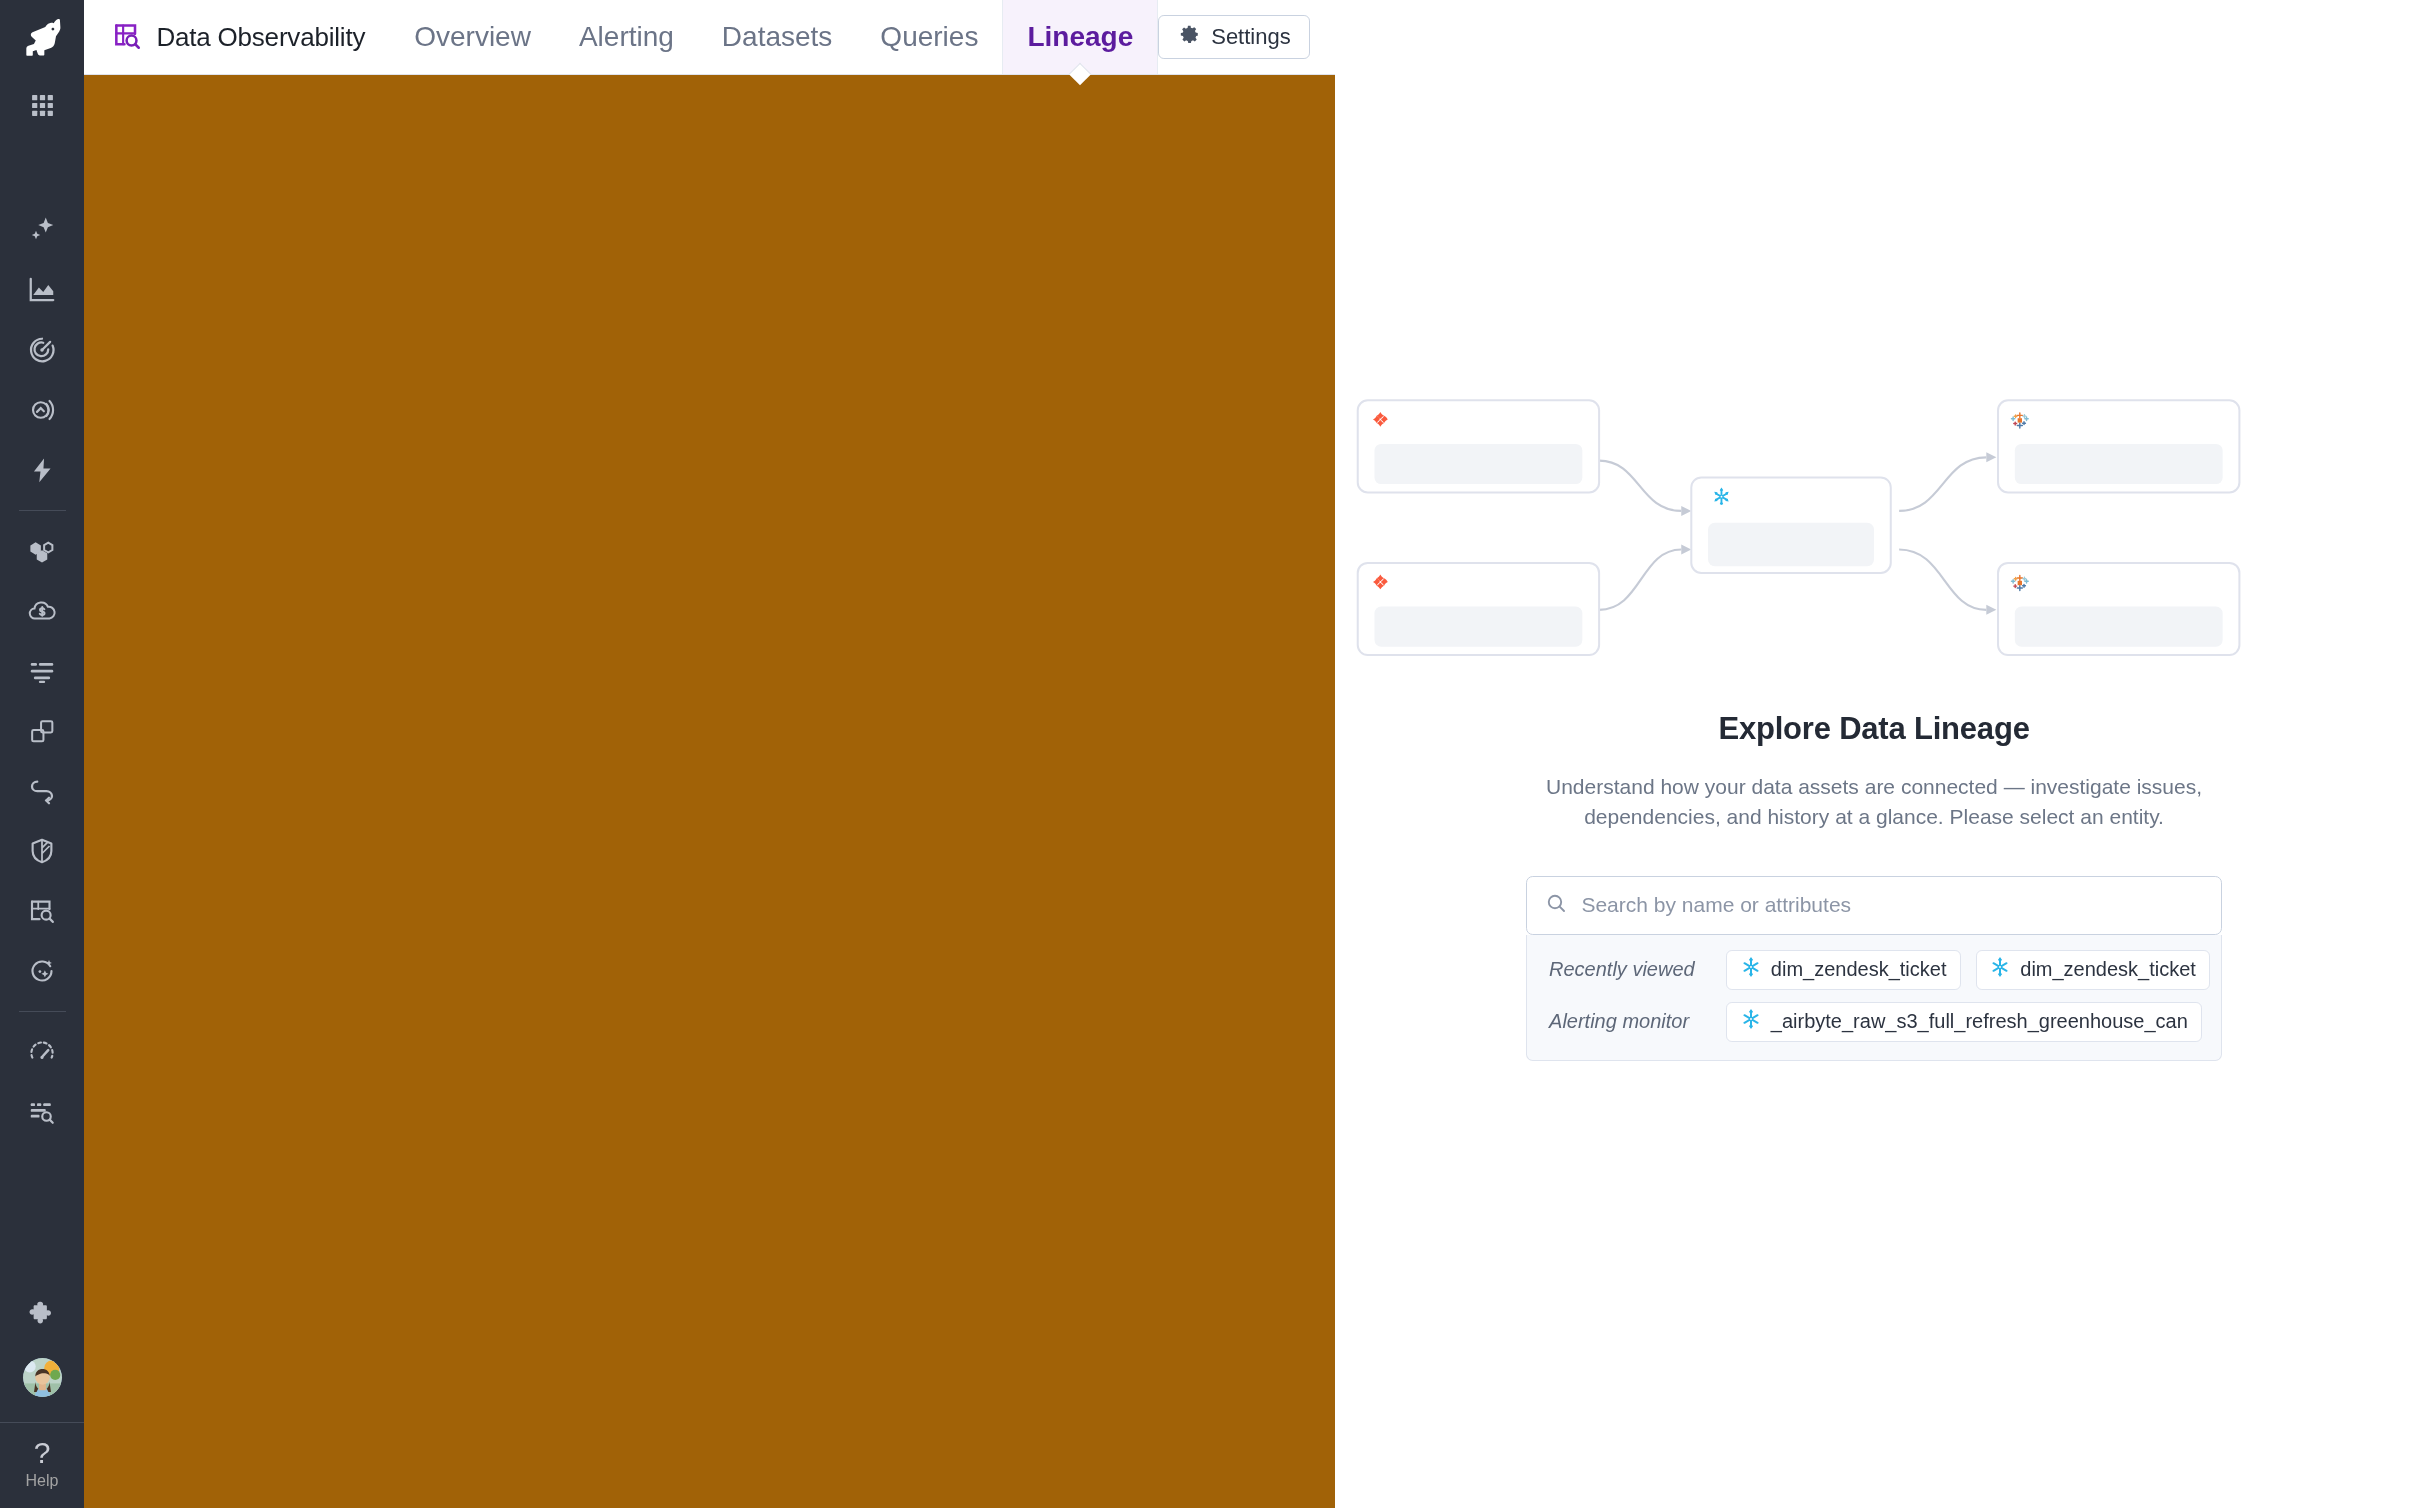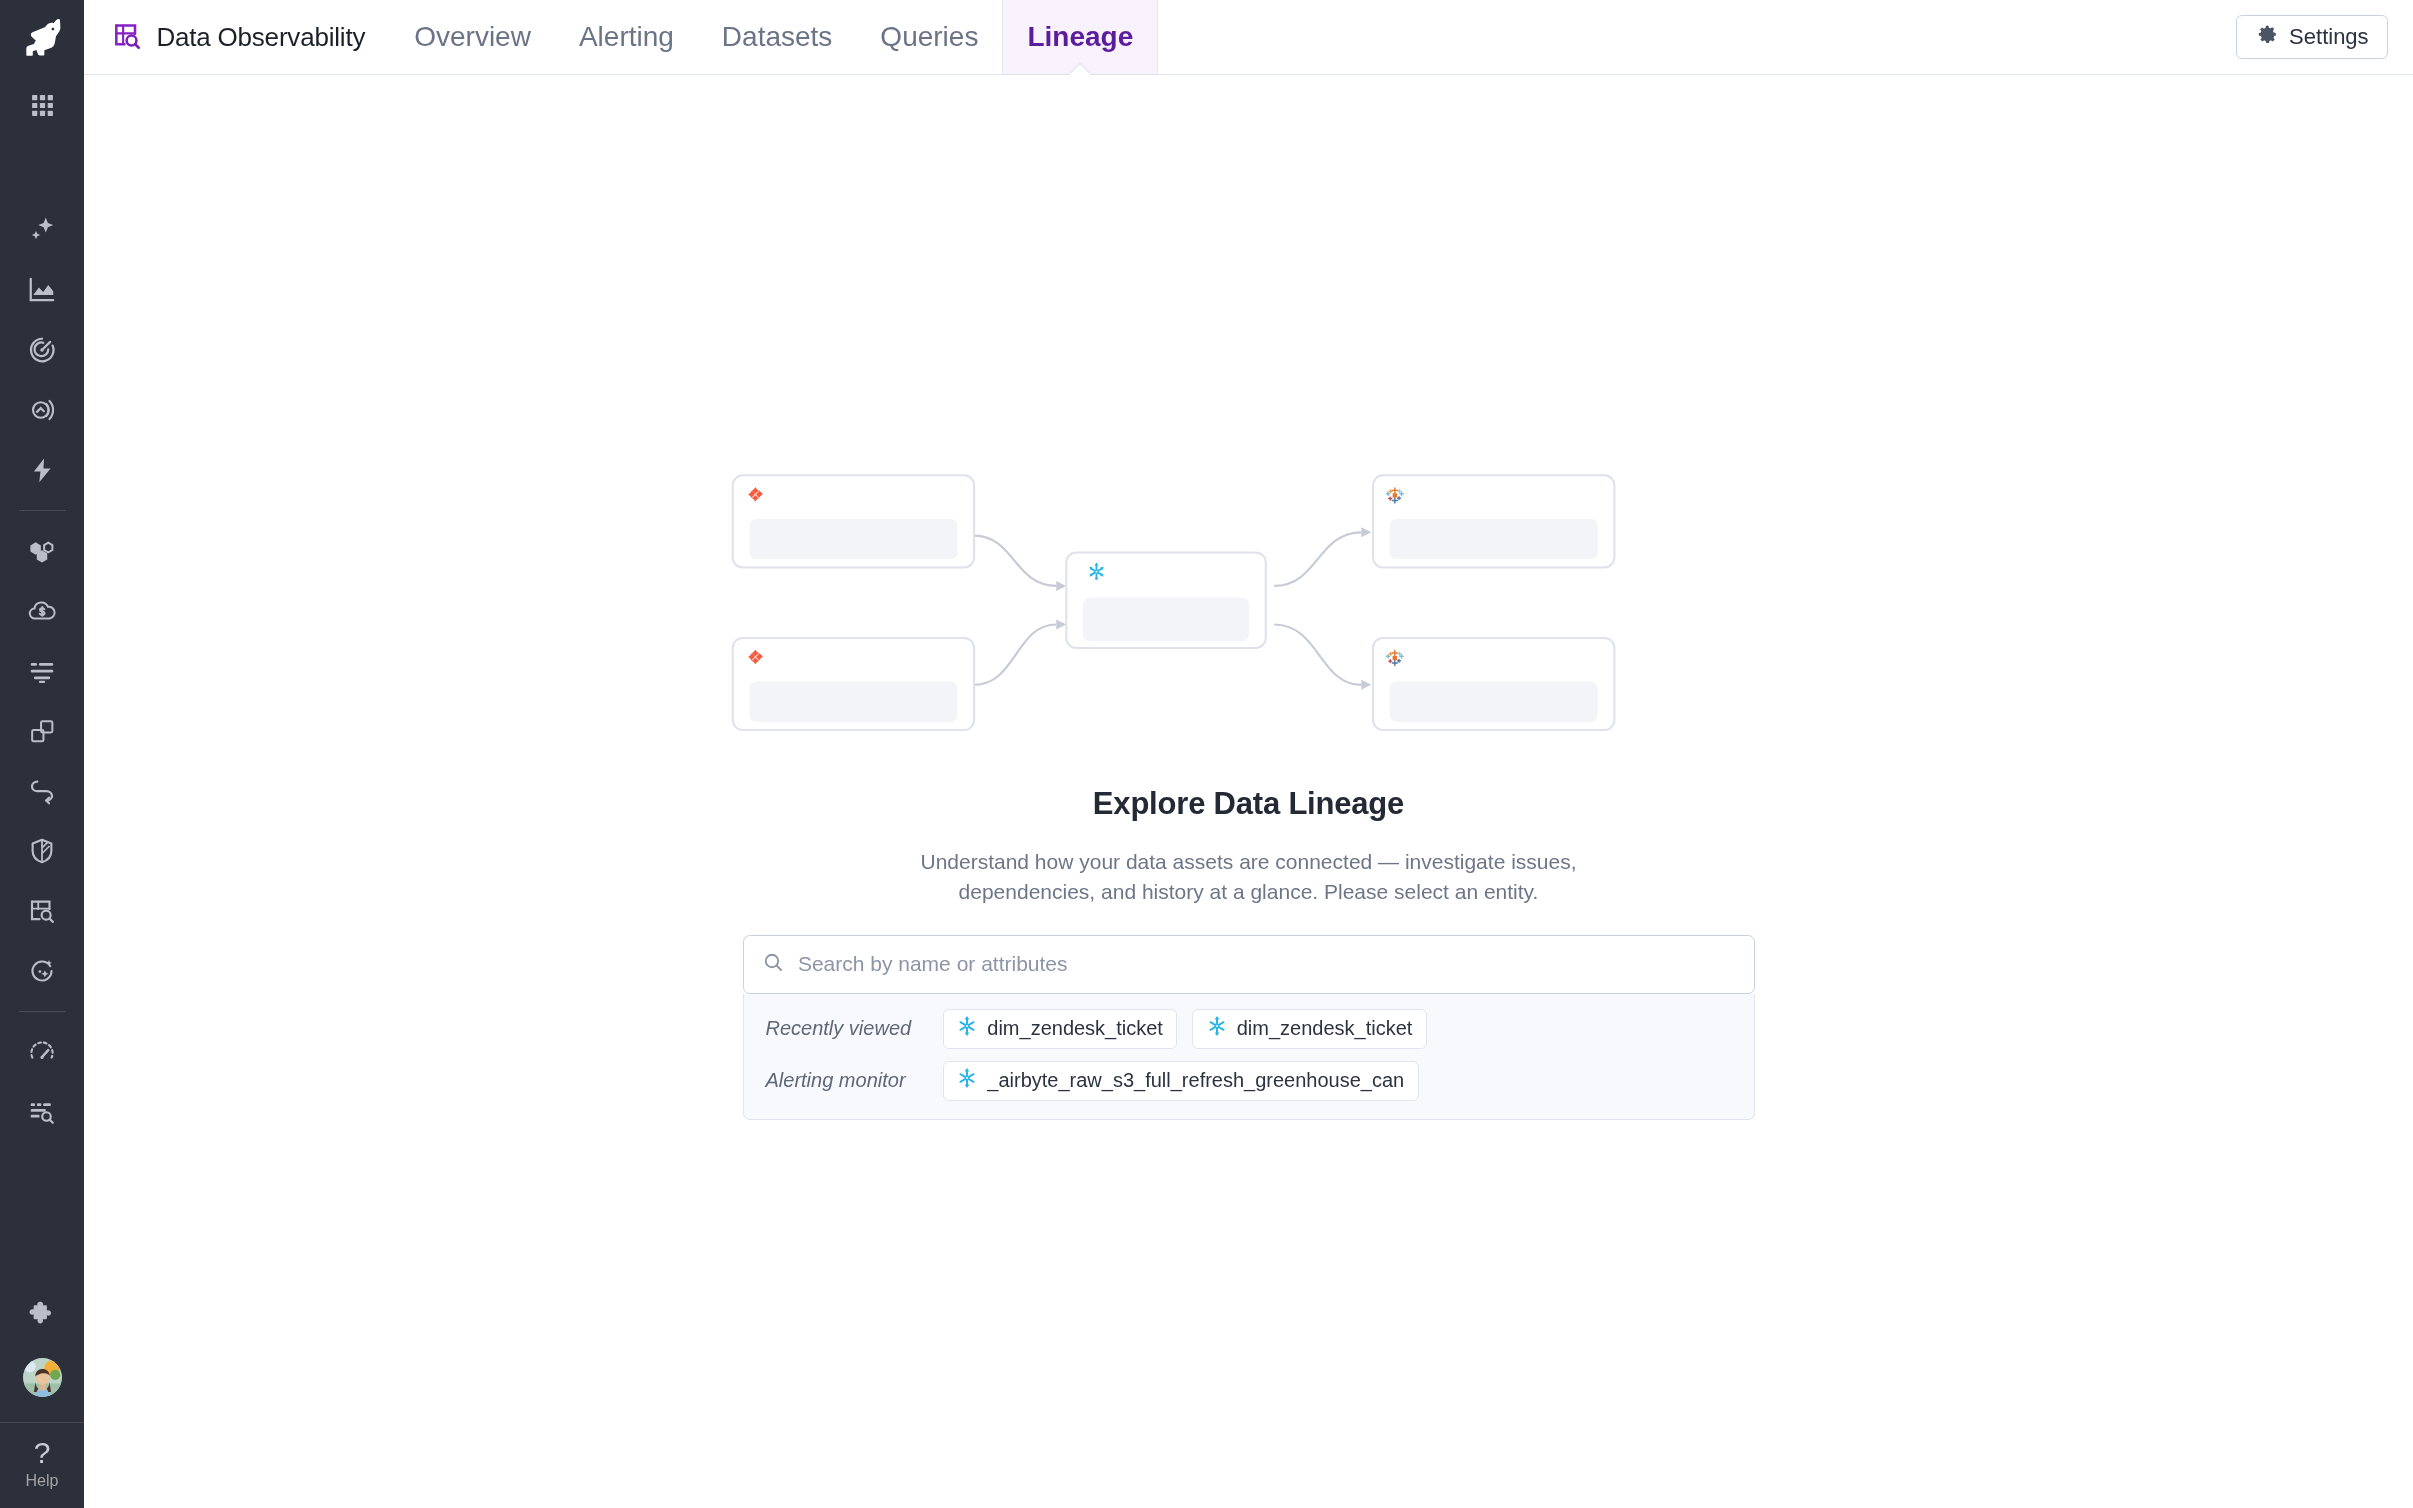--- a/index.html
+++ b/index.html
@@ -51,21 +51,21 @@
     padding: 15px 0 18.4px 0;
     display: flex; flex-direction: column; align-items: center;
     gap: 3.4px; cursor: pointer;
   }
   .rail-help-q {
     color: #c9ccd4; font-size: 30px; line-height: 30px; font-weight: 400;
   }
   .rail-help-label { color: #a3a3a3; font-size: 16px; }
 
   
-  .main { flex: 1 1 auto; display: flex; flex-direction: column; min-width: 0; background: #a16207; }
+  .main { flex: 1 1 auto; display: flex; flex-direction: row; min-width: 0; background: #a16207; }
 
   
   .header {
     height: 75px; flex: 0 0 75px;
     display: flex; align-items: stretch;
     border-bottom: 0.8px solid #dfe3ec;
     background: #ffffff;
     position: relative;
   }
   .brand {
@@ -130,21 +130,21 @@
     font-size: 31px; font-weight: 700; color: #242a35;
     letter-spacing: -0.2px;
   }
   .empty-sub {
     margin-top: 25px;
     font-size: 21px; color: #6c7687; line-height: 1.42;
     text-align: center; max-width: 754px;
   }
 
   
-  .search-panel { margin-top: 28px; width: 1012px; }
+  .search-panel { margin-top: 44px; width: 696px; }
   .search-box {
     height: 59px; border: 0.8px solid #c9d2e0; border-radius: 6.7px;
     background: #ffffff; display: flex; align-items: center;
     padding: 0 18.4px; gap: 13.4px;
   }
   .search-input {
     border: none; outline: none; flex: 1 1 auto;
     font-size: 21px; color: #2c3340; background: transparent;
     font-family: "Liberation Sans", sans-serif;
   }

